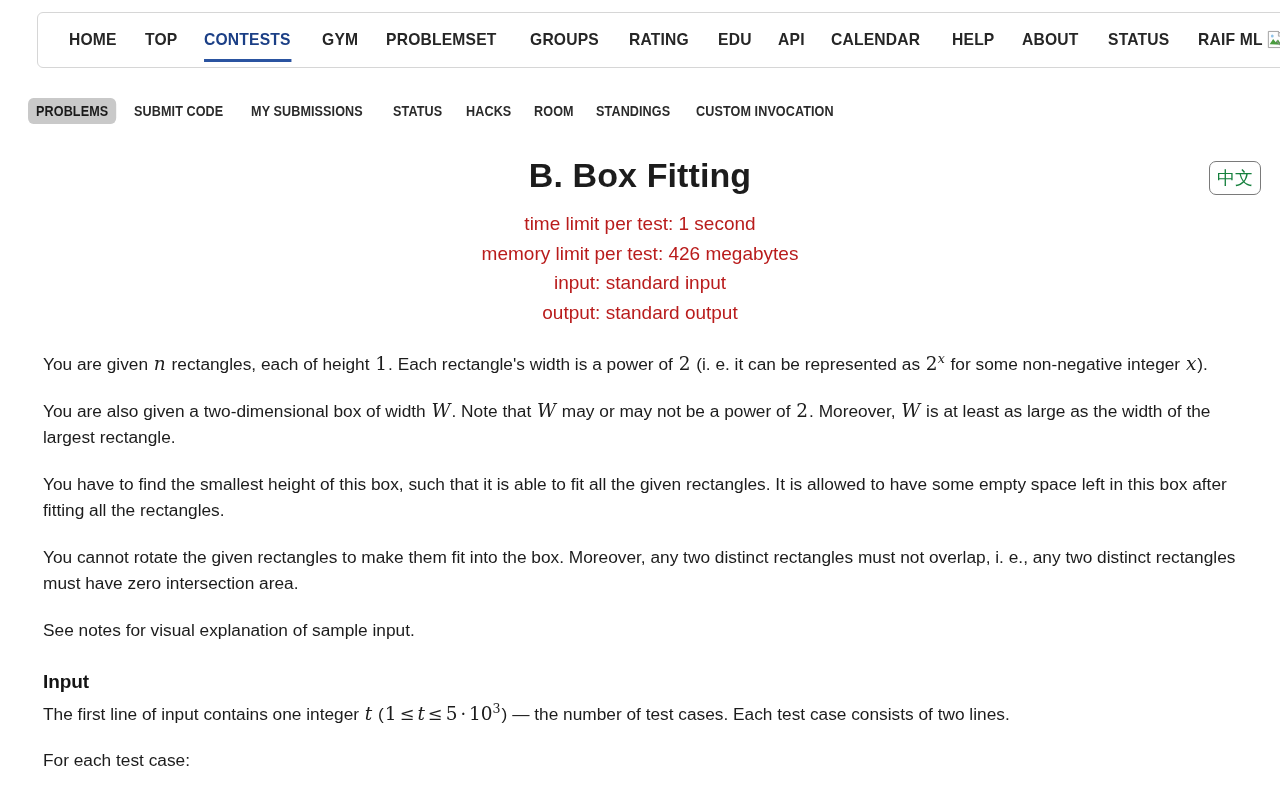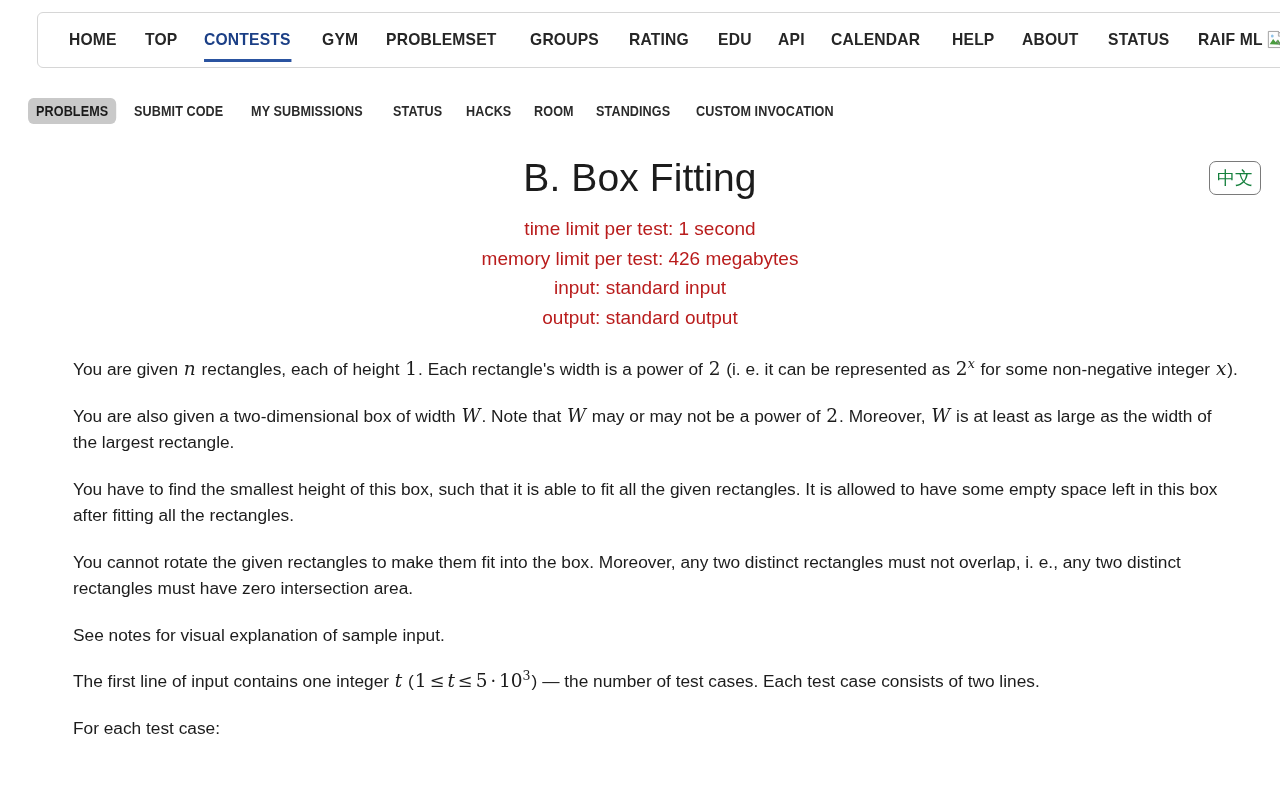--- a/index.html
+++ b/index.html
@@ -124,39 +124,38 @@
     font-family: "DejaVu Sans", sans-serif;
     cursor: pointer;
     box-sizing: border-box;
   }
   #problem-header {
     text-align: center;
     padding-top: 16px;
   }
   #title {
     font-family: "Liberation Sans", sans-serif;
-    font-size: 39px;
-    font-weight: 400;
+    font-size: 34px;
+    font-weight: 700;
     color: #1c1c1c;
     margin: 0 0 14px 0;
     letter-spacing: 0.1px;
   }
   .spec-line {
     font-size: 19px;
     line-height: 29.5px;
     color: #b91c1c;
   }
 
   #statement {
     margin-top: 24px;
     padding: 0 42px 0 43px;
     font-size: 17.3px;
     line-height: 26.5px;
     color: #1c1c1c;
-    margin-left: 30px;
   }
   #statement p {
     margin: 0 0 20px 0;
   }
   #statement p.tight {
     margin-bottom: 0;
   }
   h2.section-title {
     font-family: "Liberation Sans", sans-serif;
     font-size: 19px;
@@ -258,19 +257,20 @@
     <p><span>You are given </span><span class="m">n</span><span> rectangles, each of height </span><span class="mn">1</span><span>. Each rectangle's width is a power of </span><span class="mn">2</span><span> (i. e. it can be represented as </span><span class="mn"><span>2</span><sup>x</sup></span><span> for some non-negative integer </span><span class="m">x</span><span>).</span></p>
 
     <p><span>You are also given a two-dimensional box of width </span><span class="m">W</span><span>. Note that </span><span class="m">W</span><span> may or may not be a power of </span><span class="mn">2</span><span>. Moreover, </span><span class="m">W</span><span> is at least as large as the width of the largest rectangle.</span></p>
 
     <p>You have to find the smallest height of this box, such that it is able to fit all the given rectangles. It is allowed to have some empty space left in this box after fitting all the rectangles.</p>
 
     <p>You cannot rotate the given rectangles to make them fit into the box. Moreover, any two distinct rectangles must not overlap, i. e., any two distinct rectangles must have zero intersection area.</p>
 
     <p>See notes for visual explanation of sample input.</p>
 
+    <h2 class="section-title">Input</h2>
 
     <p class="tight"><span>The first line of input contains one integer </span><span class="m">t</span><span> (</span><span class="mn">1</span><span class="mop">≤</span><span class="m">t</span><span class="mop">≤</span><span class="mn">5</span><span class="mop">·</span><span class="mn"><span>10</span><sup class="up">3</sup></span><span>) — the number of test cases. Each test case consists of two lines.</span></p>
 
     <p style="margin-top:20px;">For each test case:</p>
 
   </div>
 </div>
 
 </body></html>

